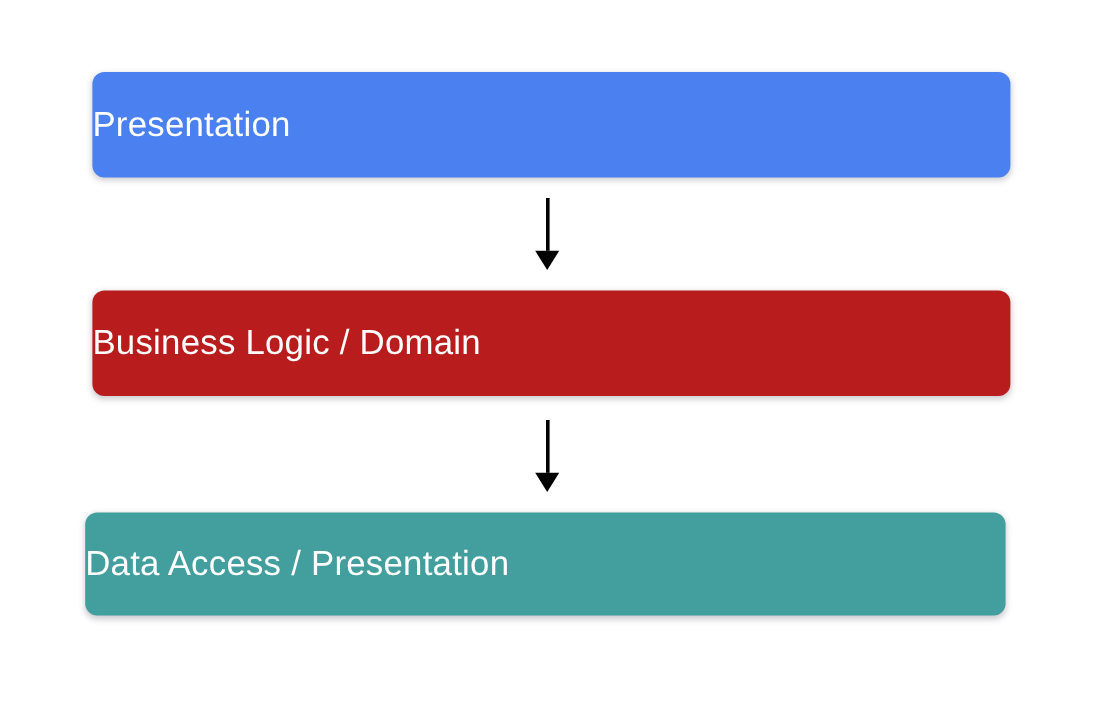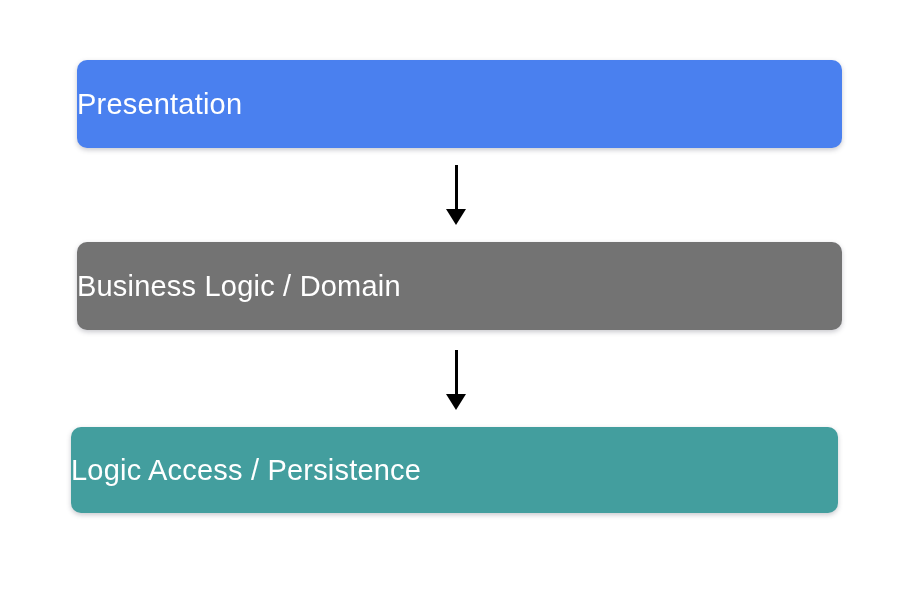--- a/index.html
+++ b/index.html
@@ -62,26 +62,26 @@
 
   <div class="layer-box box-1" style="background: rgb(74, 128, 239);">
     <span class="layer-label">Presentation</span>
   </div>
 
   <div class="arrow arrow-1">
     <div class="arrow-line" style="background: rgb(0, 0, 0);"></div>
     <div class="arrow-head"></div>
   </div>
 
-  <div class="layer-box box-2" style="background: #737373;">
+  <div class="layer-box box-2" style="background: #b91c1c;">
     <span class="layer-label">Business Logic / Domain</span>
   </div>
 
   <div class="arrow arrow-2">
     <div class="arrow-line" style="background: rgb(0, 0, 0);"></div>
     <div class="arrow-head"></div>
   </div>
 
   <div class="layer-box box-3" style="background: rgb(67, 158, 158);">
-    <span class="layer-label">Logic Access / Persistence</span>
+    <span class="layer-label">Data Access / Presentation</span>
   </div>
 
 </div>
 
 </body></html>

